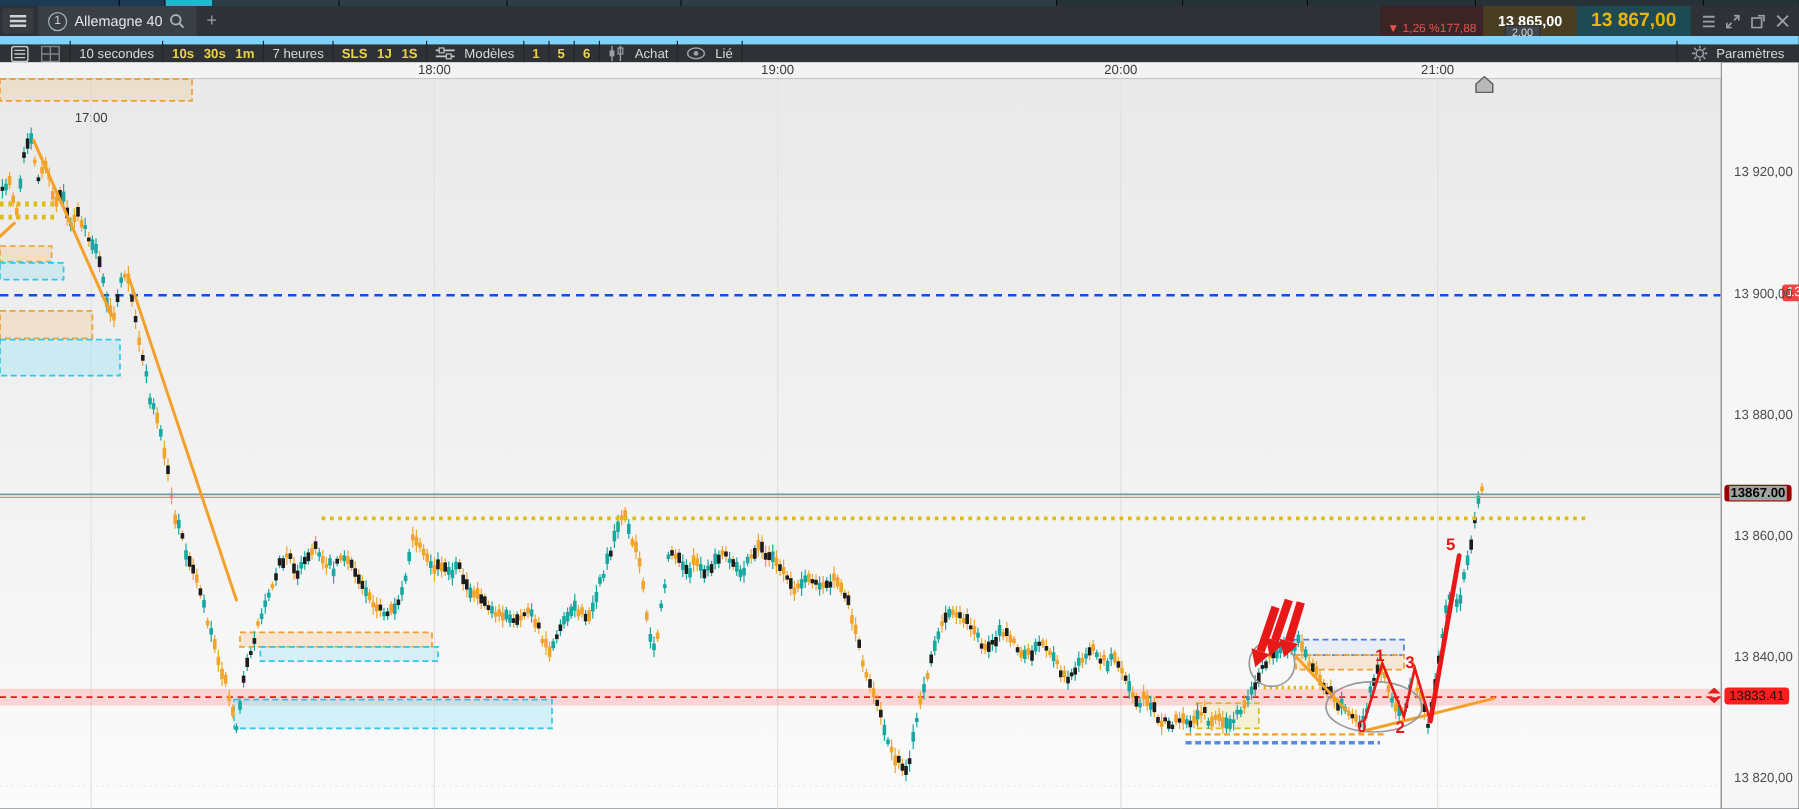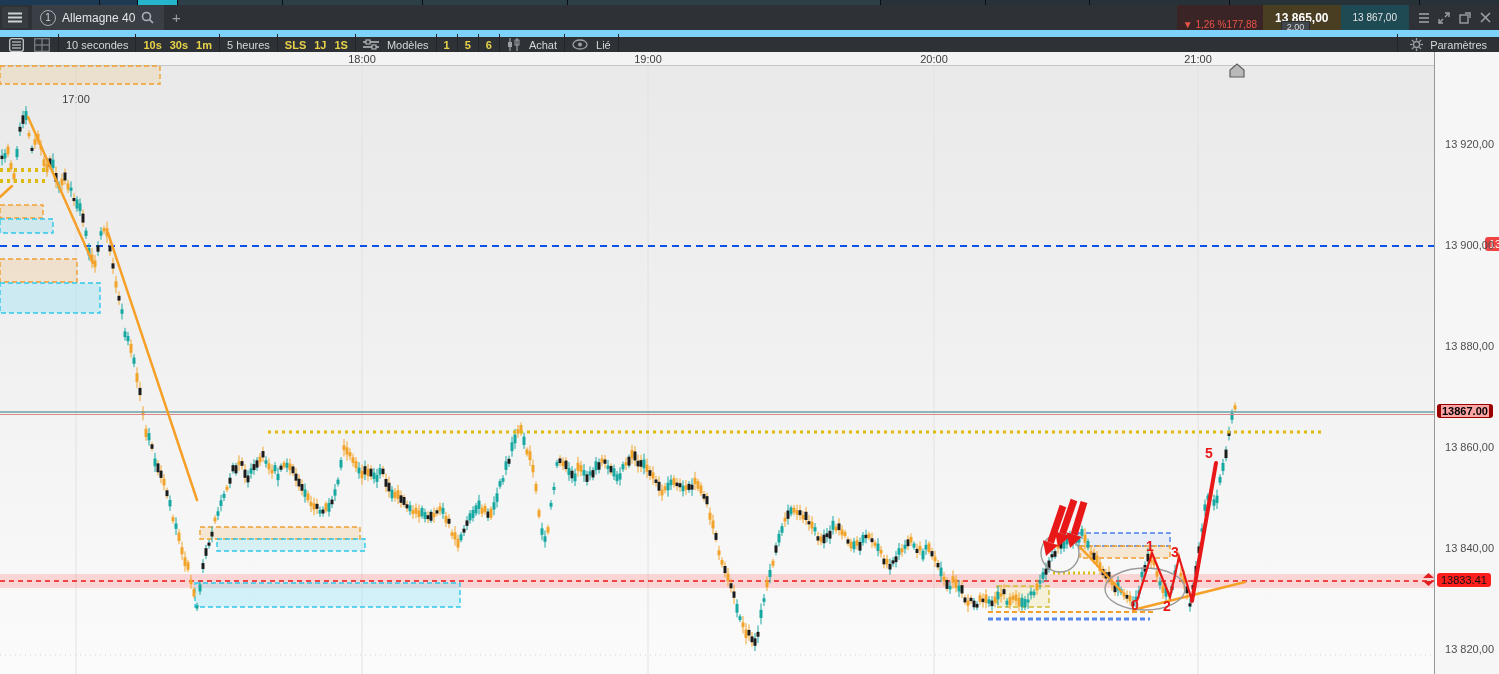--- a/index.html
+++ b/index.html
@@ -19,21 +19,21 @@
   .numcircle{width:14px;height:14px;border:1px solid #aab0b6;border-radius:50%;
              font-size:10px;line-height:14px;text-align:center;color:#cfd2d5}
   .tabtitle{color:#e3e6e8;white-space:nowrap}
   .plus{width:24px;text-align:center;color:#9aa0a6;font-size:15px;cursor:pointer}
   .spacer{flex:1}
   .quote{display:flex;align-items:stretch;position:relative;height:25px}
   .chg{display:flex;flex-direction:row;align-items:flex-end;justify-content:flex-start;
        color:#e8544a;font-size:10px;line-height:11px;padding:0 6px;background:#3a2426}
   .bid{background:#4a3e22;color:#fff;font-weight:bold;font-size:12px;display:flex;
        align-items:center;padding:0 12px}
-  .ask{background:#1e4a54;color:#e5e5e5;font-weight:normal;font-size:10px;display:flex;
+  .ask{background:#1e4a54;color:#eab308;font-weight:bold;font-size:16px;display:flex;
        align-items:center;padding:0 12px}
   .spread{position:absolute;left:104px;top:16px;background:#41464b;color:#d8dadc;
           font-size:9px;padding:0 5px;line-height:11px;border:1px solid #2a2e32}
   .winbtns{display:flex;align-items:center;gap:9px;padding:0 8px 0 10px}
   .winbtns svg{cursor:pointer}
   
   #row2{position:absolute;top:30px;left:0;width:1499px;height:22px;background:#2e3236;
         border-top:7px solid #7dd3fc;box-sizing:border-box;display:flex;align-items:center;
         font-size:11px;color:#d5d8da}
   #row2 .grp{display:flex;align-items:center;height:22px;padding:0 7px;gap:8px;
@@ -160,21 +160,21 @@
   </div>
   <div class="grp">
     <span class="lbl">10 secondes</span>
   </div>
   <div class="grp">
     <span class="ylw">10s</span>
     <span class="ylw">30s</span>
     <span class="ylw">1m</span>
   </div>
   <div class="grp">
-    <span class="lbl">5 heures</span>
+    <span class="lbl">7 heures</span>
   </div>
   <div class="grp">
     <span class="ylw">SLS</span>
     <span class="ylw">1J</span>
     <span class="ylw">1S</span>
   </div>
   <div class="grp">
     <svg width="16" height="12" viewBox="0 0 16 12">
       <g stroke="#c5c8cb" stroke-width="1.4">
         <line x1="0" y1="3" x2="16" y2="3"></line>
@@ -1112,21 +1112,21 @@
       <text x="1146" y="499" fill="#e81818" font-size="14" font-weight="bold" font-family="Liberation Sans, sans-serif">1</text>
       <text x="1163" y="559" fill="#e81818" font-size="14" font-weight="bold" font-family="Liberation Sans, sans-serif">2</text>
       <text x="1171" y="505" fill="#e81818" font-size="14" font-weight="bold" font-family="Liberation Sans, sans-serif">3</text>
       <text x="1205" y="406" fill="#e81818" font-size="14" font-weight="bold" font-family="Liberation Sans, sans-serif">5</text>
       <path d="M1230,25 L1230,18 L1237,12 L1244,18 L1244,25 Z" fill="#b9b9b9" stroke="#5f5f5f" stroke-width="1.2"></path>
     </svg>
 </div>
 
 <div id="praxis">
   <div class="plabel" id="lbl-blue" style="top: 185px; background: #ef4444; color: rgb(255, 255, 255); margin-left: 48px;">13 899,91</div>
-  <div class="plabel" id="lbl-current" style="top: 352px; background: rgb(153, 0, 0); color: rgb(0, 0, 0);"><span class="sel" style="background: #fca5a5;">13867.00</span></div>
+  <div class="plabel" id="lbl-current" style="top: 352px; background: rgb(153, 0, 0); color: rgb(0, 0, 0);"><span class="sel" style="background: #a3a3a3;">13867.00</span></div>
   <div class="plabel" id="lbl-alert" style="top: 521px; background: rgb(255, 30, 30); color: rgb(17, 17, 17);">
     <span id="alert-icon">
       <svg width="13" height="13" viewBox="0 0 13 13">
         <polygon points="6.5,0 12,5 1,5" fill="#e02020"></polygon>
         <polygon points="6.5,13 12,8 1,8" fill="#e02020"></polygon>
       </svg>
     </span><span>13833.41</span>
   </div>
 <div class="ptick" style="top: 86px;">13 920,00</div>
     <div class="ptick" style="top: 187px;">13 900,00</div>

